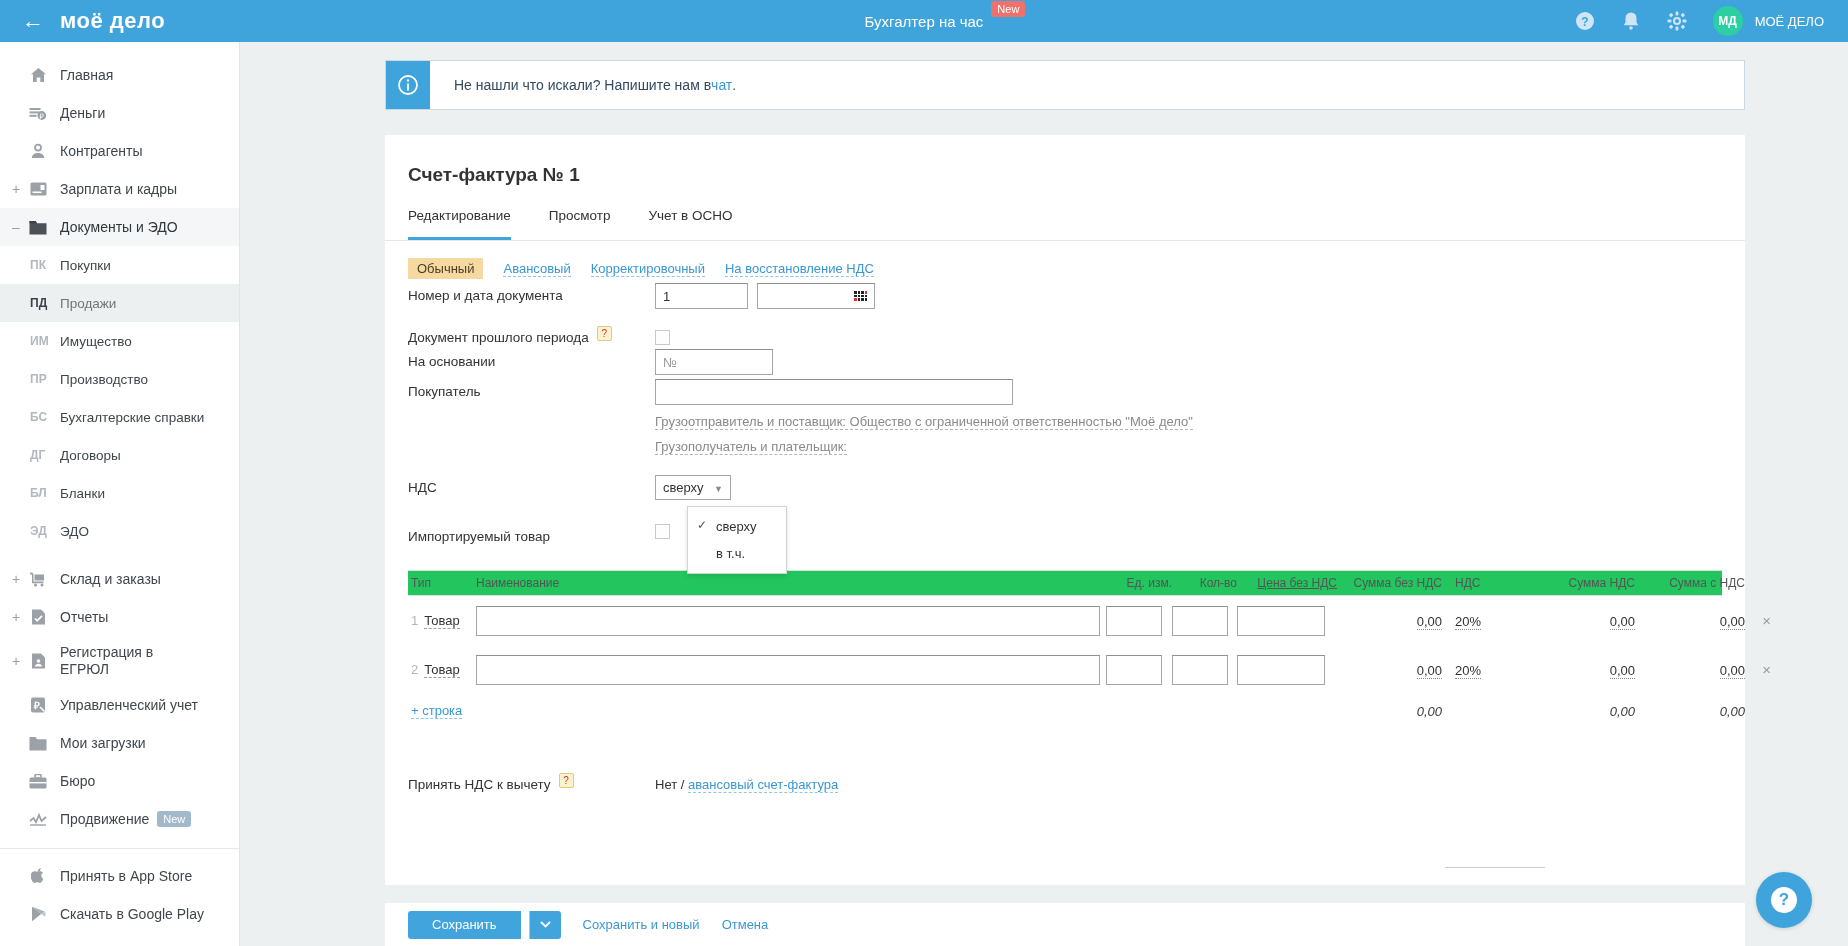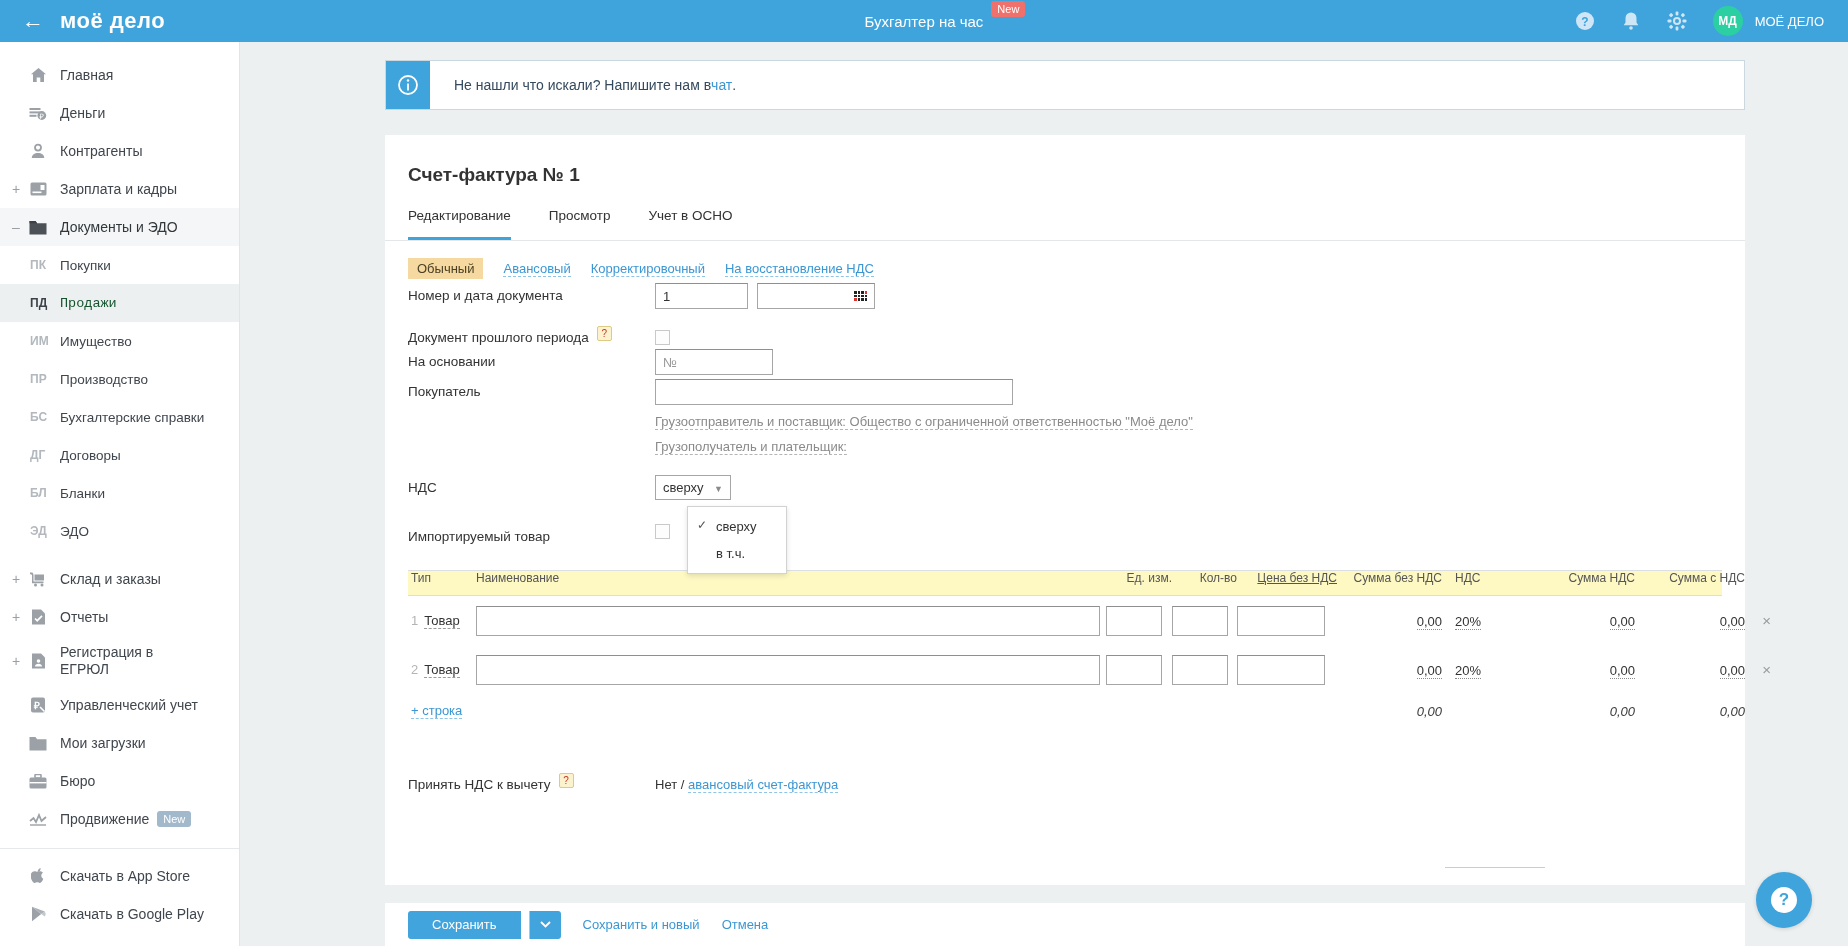--- a/index.html
+++ b/index.html
@@ -40,21 +40,21 @@
   .sit .exp { position:absolute; left:10px; color:#9aa0a6; font-size:14px; width:12px; text-align:center; }
   .sit .ic  { width:20px; margin-left:28px; margin-right:12px; display:flex; justify-content:center; align-items:center; }
   .sit .lb  { color:#40464d; font-size:14px; white-space:nowrap; }
   .sit.section-open { background:#f4f6f7; }
   .sit.section-open .lb { color:#32373c; }
   .sub { height:38px; }
   .sub .pfx { margin-left:30px; width:30px; font-size:12px; font-weight:bold; color:#b2b8bd; }
   .sub .lb  { font-size:13.5px; }
   .sub.active { background:#edf0f1; }
   .sub.active .pfx { color:#3c4248; }
-  .sub.active .lb { color:#14532d;font-family:Liberation Mono, monospace; }
+  .sub.active .lb { color:#737373; }
   .sit.tall { height:50px; }
   .sit.tall .lb { white-space:normal; width:130px; line-height:1.25; }
   .sb-badge { margin-left:8px; background:#a2b9cb; color:#fff; font-size:11px; padding:2px 6px; border-radius:3px; }
   .sb-divider { border-top:1px solid #e6e9ea; margin:10px 0 8px 0; }
   .gap { height:10px; }
   
   .banner {
     position:absolute; left:385px; top:60px; width:1360px; height:50px;
     background:#fff; border:1px solid #ccd8df; display:flex; z-index:5;
   }
@@ -101,22 +101,22 @@
   .vatcol { position:relative; }
   .ddpanel {
     position:absolute; left:32px; top:31px; width:100px; background:#fff;
     border:1px solid #d2d2d2; box-shadow:0 2px 5px rgba(0,0,0,.12); z-index:8; padding:6px 0;
   }
   .ddopt { font-size:13px; color:#333; padding:6px 10px 6px 28px; position:relative; cursor:pointer; }
   .ddopt .chk { position:absolute; left:9px; top:5px; color:#555; font-size:12px; }
   
   .tbl { margin-top:26px; }
   .thead {
-    display:flex; background:#fef9c3; border-top:1px solid #dcdfe1; border-bottom:1px solid #dcdfe1;
-    height:26px; font-size:12px; color:#555;
+    display:flex; background:#22c55e; border-top:1px solid #dcdfe1; border-bottom:1px solid #dcdfe1;
+    height:26px; align-items:center; font-size:12px; color:#555;
   }
   .trow { display:flex; align-items:center; height:49px; }
   .trow-tot { display:flex; align-items:center; height:34px; }
   .c-type { width:68px; padding-left:3px; display:flex; gap:6px; align-items:baseline; flex:none; }
   .c-name { width:630px; flex:none; }
   .c-unit { width:66px; flex:none; }
   .c-qty  { width:65px; flex:none; }
   .c-price{ width:100px; flex:none;text-decoration:underline; }
   .c-sum  { width:105px; flex:none; text-align:right; }
   .c-vat  { width:73px; flex:none; padding-left:13px; }
@@ -362,21 +362,21 @@
     <span class="sb-badge">New</span>
   </div>
   <div class="sb-divider"></div>
   <div class="sit">
     <span class="ic">
         <svg width="15" height="17" viewBox="0 0 15 17">
           <path d="M10.8 9 c0-2 1.7-3 1.8-3.1 -1-1.4-2.5-1.6-3-1.6 -1.3-.1-2.5.7-3.1.7 -.6 0-1.6-.7-2.7-.7 C2.4 4.3 1 5.1.3 6.5c-1.4 2.5-.4 6.2 1 8.2 .7 1 1.5 2.1 2.6 2 1-.1 1.4-.7 2.7-.7 1.2 0 1.6.7 2.7.7 1.1 0 1.8-1 2.5-2 .8-1.2 1.1-2.3 1.1-2.4 0 0-2.1-.8-2.1-3.3z" fill="#9ba1a6" transform="scale(0.95) translate(0,-1)"></path>
           <path d="M8.9 2.8 c.5-.7.9-1.6.8-2.5 -.8 0-1.7.5-2.2 1.2 -.5.6-.9 1.5-.8 2.4 .8.1 1.7-.4 2.2-1.1z" fill="#9ba1a6"></path>
         </svg>
       </span>
-    <span class="lb">Скачать в App Store</span>
+    <span class="lb">Принять в App Store</span>
   </div>
   <div class="sit">
     <span class="ic">
         <svg width="15" height="16" viewBox="0 0 15 16">
           <path d="M1 0.8 L10.2 8 L1 15.2 z" fill="#9ba1a6"></path>
           <path d="M10.2 8 L13.8 5.4 L14.8 8 L13.8 10.6 z" fill="#c4c9cd"></path>
           <path d="M1 0.8 L10.2 8 L13.8 5.4 z" fill="#aab0b5"></path>
         </svg>
       </span>
     <span class="lb">Скачать в Google Play</span>

